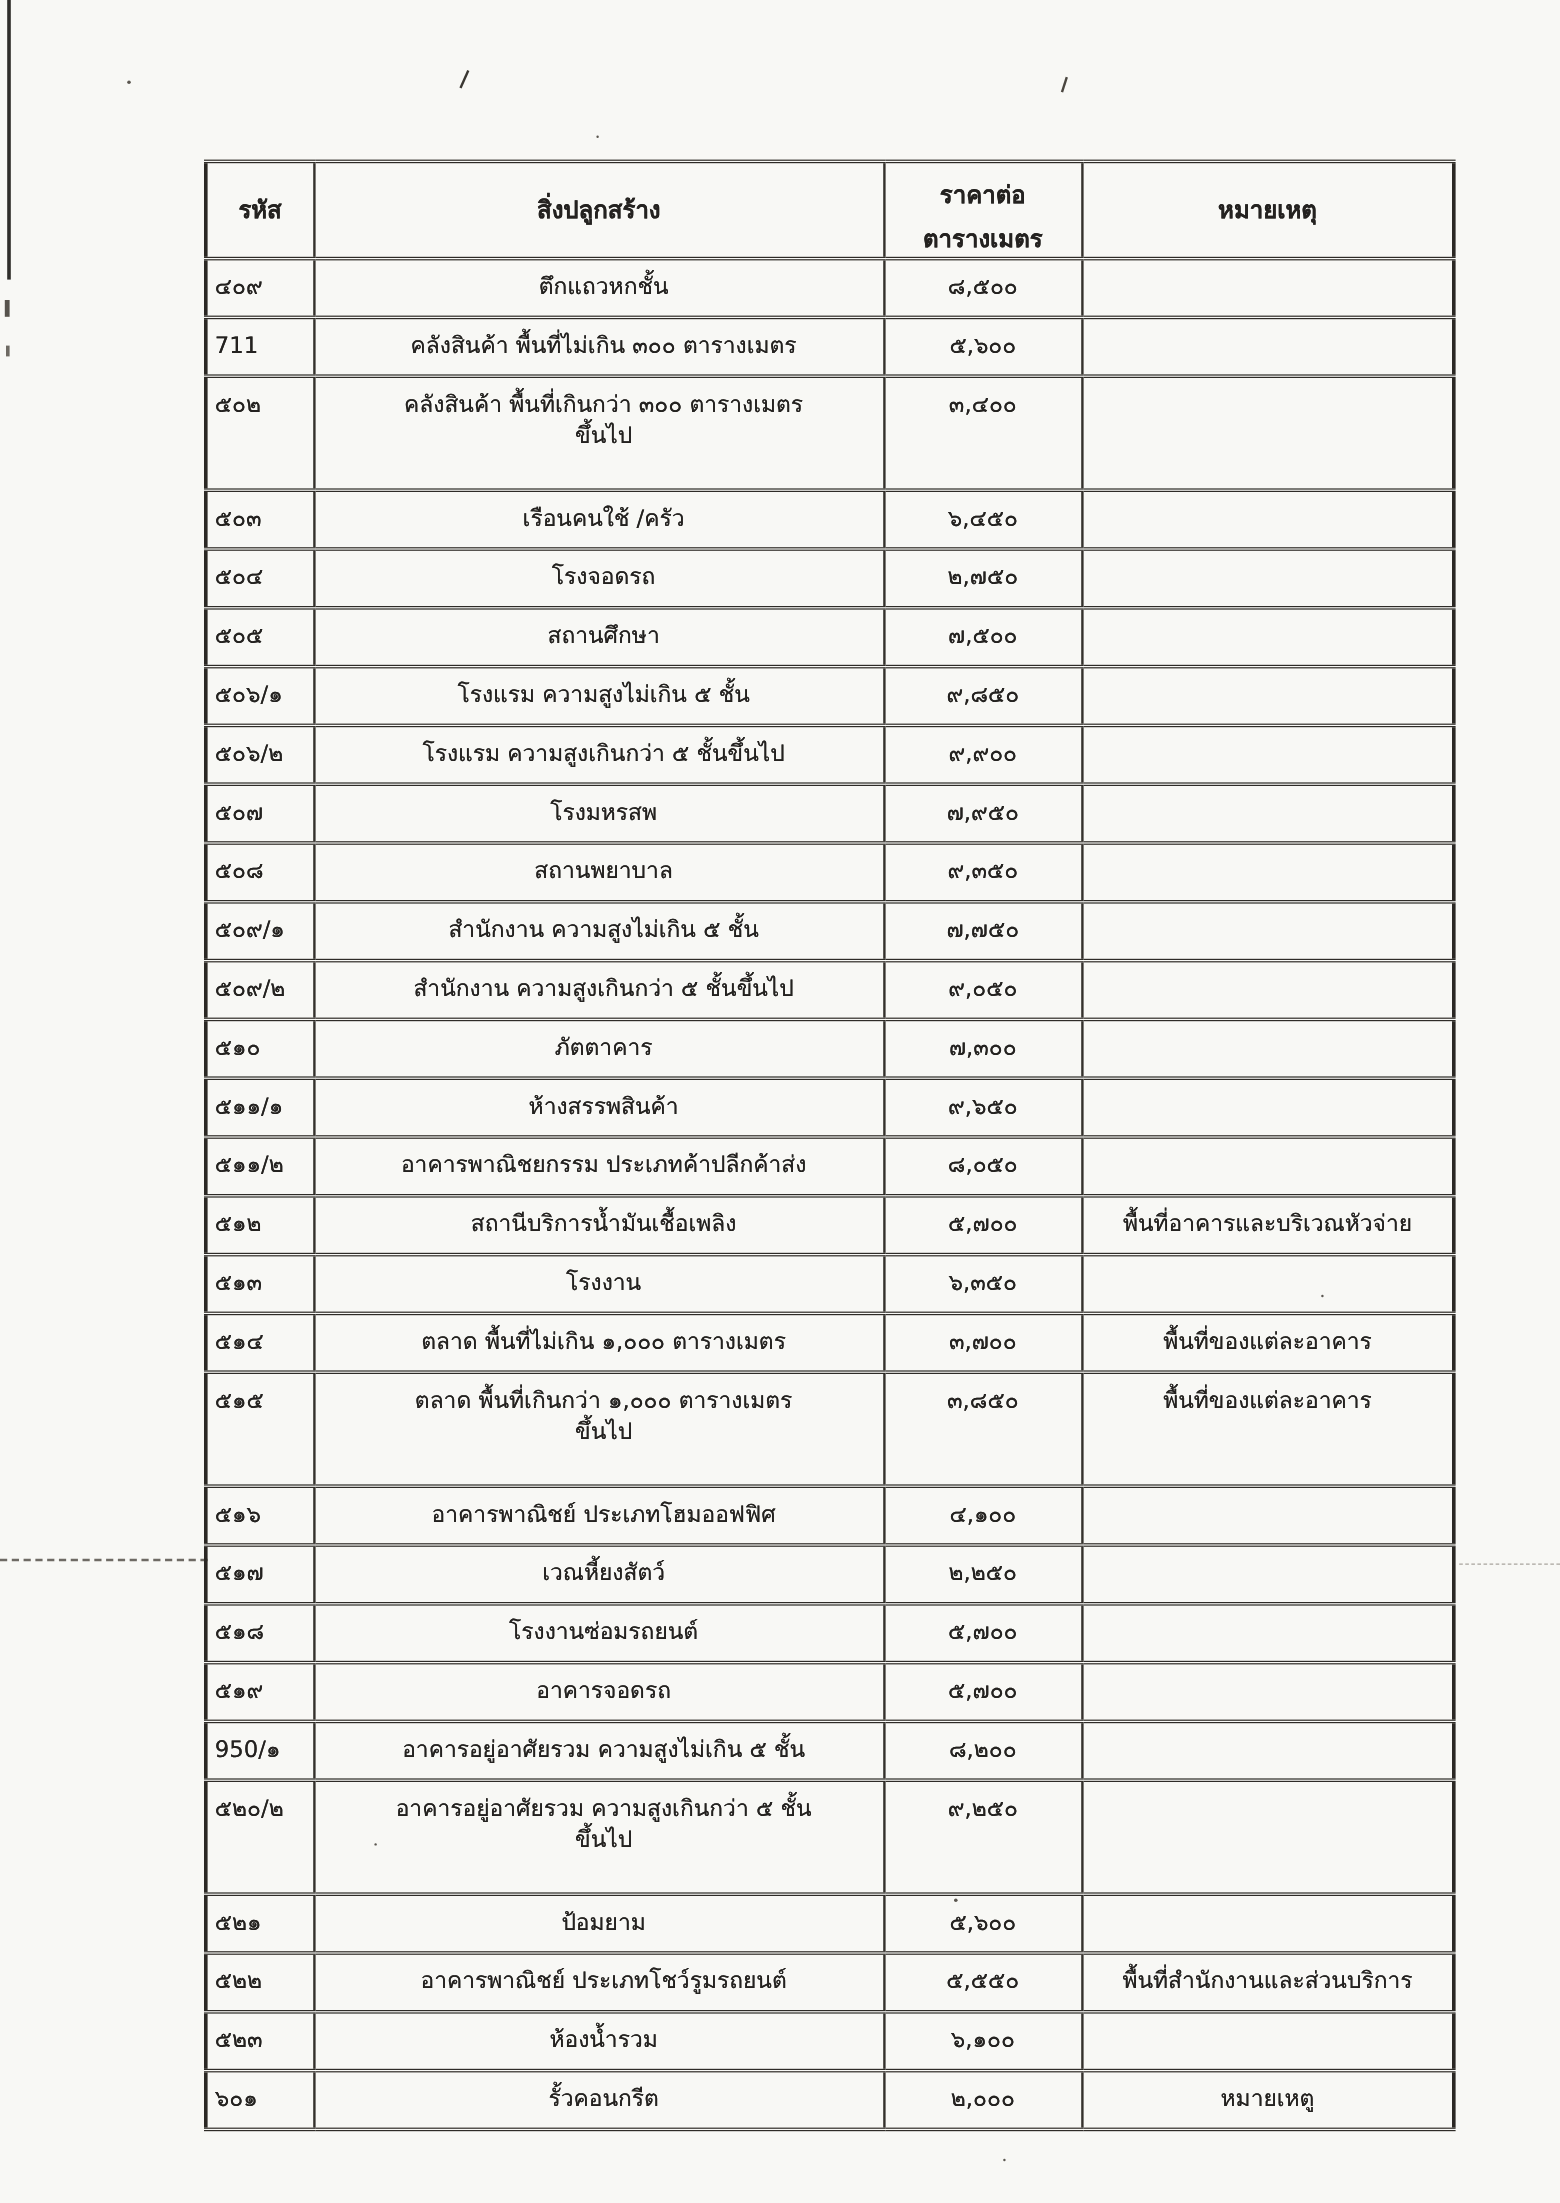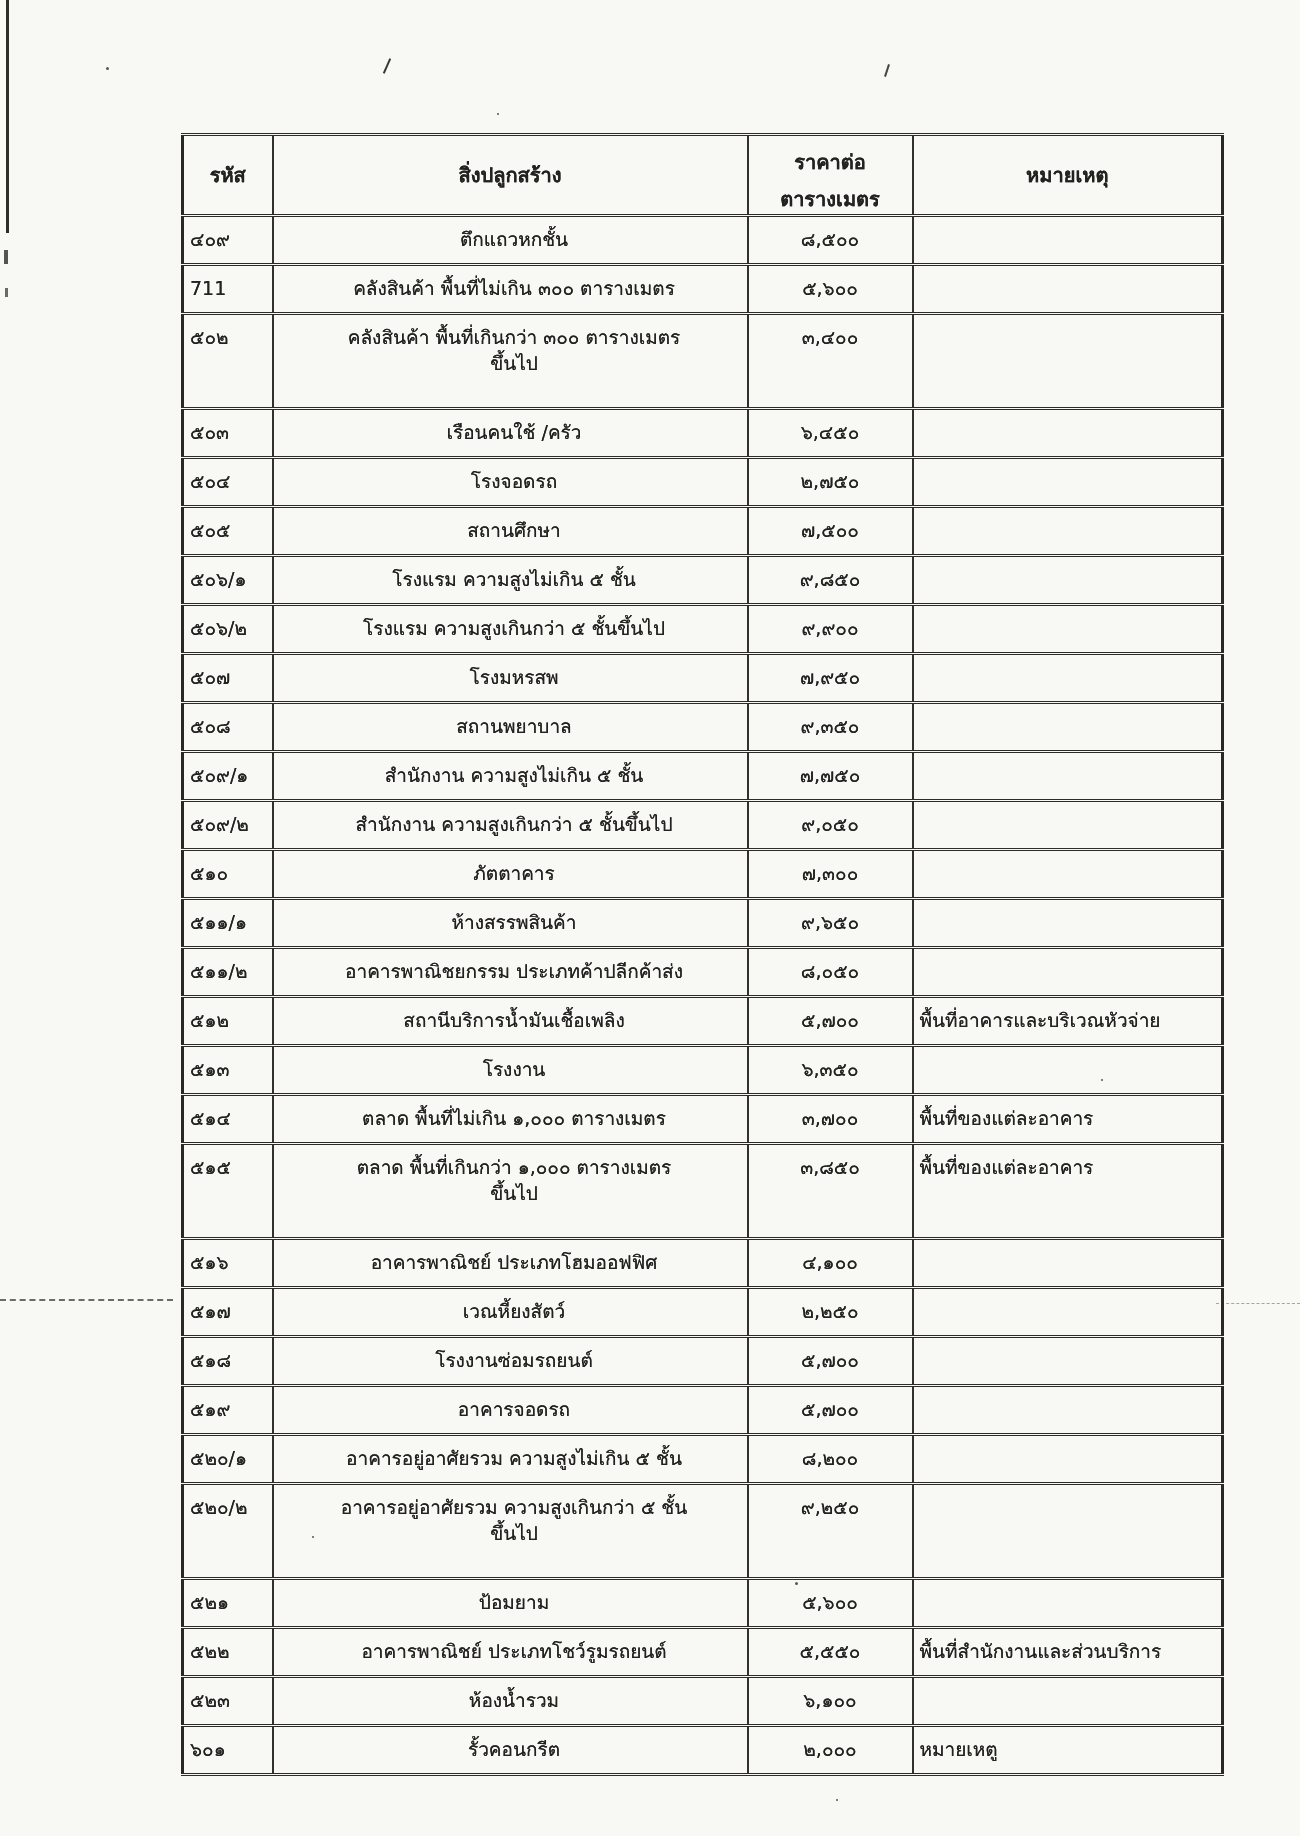--- a/index.html
+++ b/index.html
@@ -5,21 +5,21 @@
   html,body{margin:0;padding:0;}
   body{
     width:1300px;height:1836px;
     background:#f8f8f5;
     position:relative;
     overflow:hidden;
     font-family:"DejaVu Sans","Liberation Sans",sans-serif;
     color:#242220;
   }
   .doc-table{
-    position:absolute;left:181px;top:133px;width:1040px;
+    position:absolute;left:170px;top:133px;width:1040px;
     border-collapse:collapse;table-layout:fixed;
     background:transparent;
   }
   .doc-table col.c-code{width:90px;}
   .doc-table col.c-name{width:475px;}
   .doc-table col.c-price{width:165px;}
   .doc-table col.c-remark{width:310px;}
   .doc-table th,.doc-table td{
     border-left:2px solid #34312c;
     border-right:2px solid #34312c;
@@ -37,21 +37,21 @@
   .doc-table thead th{
     height:64px;font-size:20px;font-weight:bold;text-align:center;
   }
   .doc-table .hdr-price div{line-height:1.25;margin-top:12px;}
   .doc-table tbody tr{height:49px;}
   .doc-table tbody tr.tall{height:95px;}
   .doc-table tbody tr.tall td{vertical-align:top;padding-top:10px;}
   .cell-code{}
   .cell-name{text-align:center;padding-left:14px !important;}
   .cell-price{text-align:center;}
-  .cell-remark{text-align:left;font-size:18.5px;}
+  .cell-remark{text-align:center;font-size:18.5px;}
   
   .artifact{position:absolute;pointer-events:none;}
   .edge-line{left:6px;top:0;width:3px;height:233px;background:#2f2d2a;}
   .edge-tick1{left:4px;top:250px;width:4px;height:14px;background:#57534d;}
   .edge-tick2{left:5px;top:288px;width:3px;height:9px;background:#6e6a63;}
   .mark-backslash{left:386px;top:58px;width:2px;height:16px;background:#3a3732;transform:rotate(24deg);}
   .mark-tick-right{left:886px;top:64px;width:2px;height:13px;background:#4a463f;transform:rotate(18deg);}
   .dash-left{left:0;top:1299px;width:173px;border-top:2px dashed #6e6a64;height:0;}
   .dash-right{left:1216px;top:1303px;width:84px;border-top:1.5px dashed #a8a49d;height:0;}
   .speck{border-radius:50%;background:#5a564f;}
@@ -299,21 +299,21 @@
       <tr>
     <td class="cell-code">๕๑๙</td>
     <td class="cell-name">
       <div>อาคารจอดรถ</div>
 
     </td>
     <td class="cell-price">๕,๗๐๐</td>
     <td class="cell-remark"></td>
   </tr>
       <tr>
-    <td class="cell-code">๕๒๐/๑</td>
+    <td class="cell-code">950/๑</td>
     <td class="cell-name">
       <div>อาคารอยู่อาศัยรวม ความสูงไม่เกิน ๕ ชั้น</div>
 
     </td>
     <td class="cell-price">๘,๒๐๐</td>
     <td class="cell-remark"></td>
   </tr>
       <tr class="tall">
     <td class="cell-code">๕๒๐/๒</td>
     <td class="cell-name">

